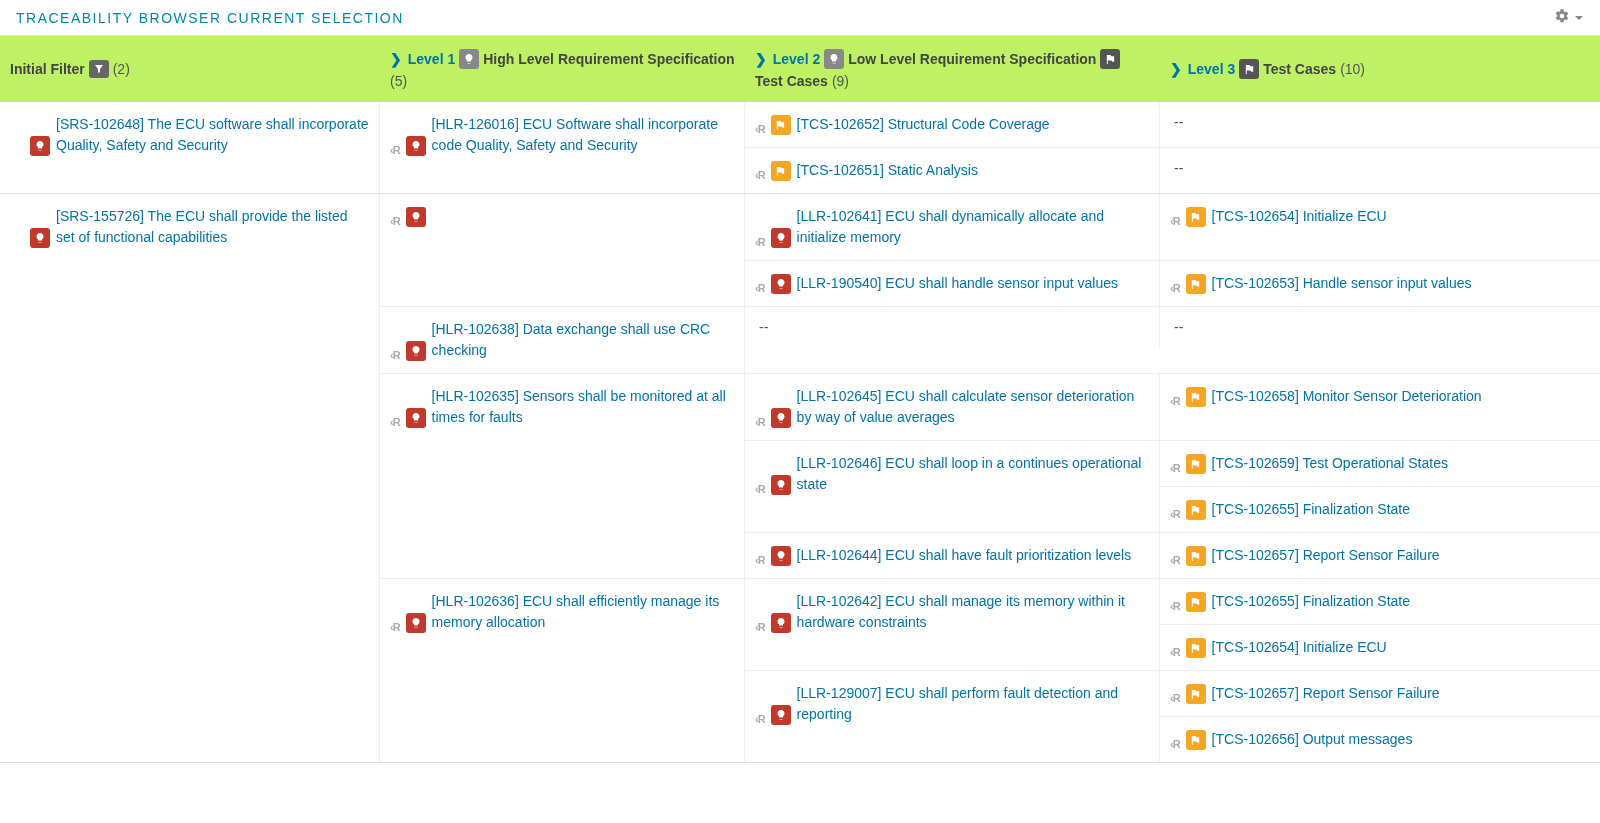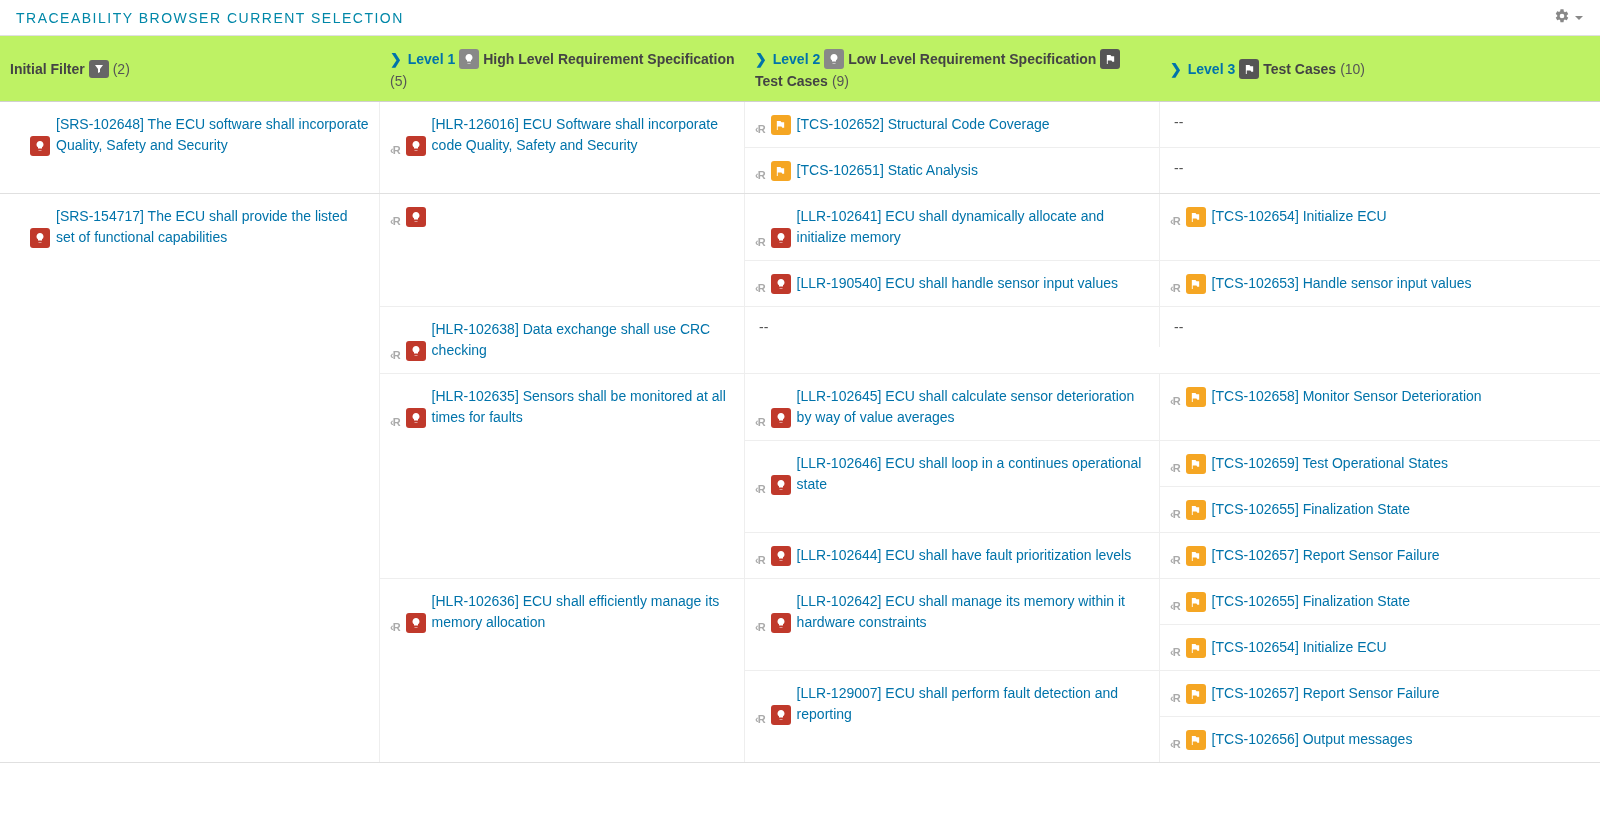--- a/index.html
+++ b/index.html
@@ -193,21 +193,21 @@
       </div>
     </div>
     <div class="row-group">
       <div class="cell-block col0 pad8 bordr" style="padding-left:30px;">
         <div class="item-line">
           <span class="type-icon type-req">
             <svg class="bulb" viewBox="0 0 24 24">
               <path d="M9 21h6v-1H9v1zm3-19C8.14 2 5 5.14 5 9c0 2.38 1.19 4.47 3 5.74V17h8v-2.26c1.81-1.27 3-3.36 3-5.74 0-3.86-3.14-7-7-7z"></path>
             </svg>
           </span>
-          <a class="link">[SRS-154717] The ECU shall provide the listed set of functional capabilities</a>
+          <a class="link">[SRS-155726] The ECU shall provide the listed set of functional capabilities</a>
         </div>
       </div>
       <div class="col-stack" style="flex:1">
         <div class="nested-row bordb">
           <div class="cell-block col1 pad8 bordr">
             <div class="item-line">
               <span class="rel-icon">‹R</span>
               <span class="type-icon type-req">
                 <svg class="bulb" viewBox="0 0 24 24">
                   <path d="M9 21h6v-1H9v1zm3-19C8.14 2 5 5.14 5 9c0 2.38 1.19 4.47 3 5.74V17h8v-2.26c1.81-1.27 3-3.36 3-5.74 0-3.86-3.14-7-7-7z"></path>

